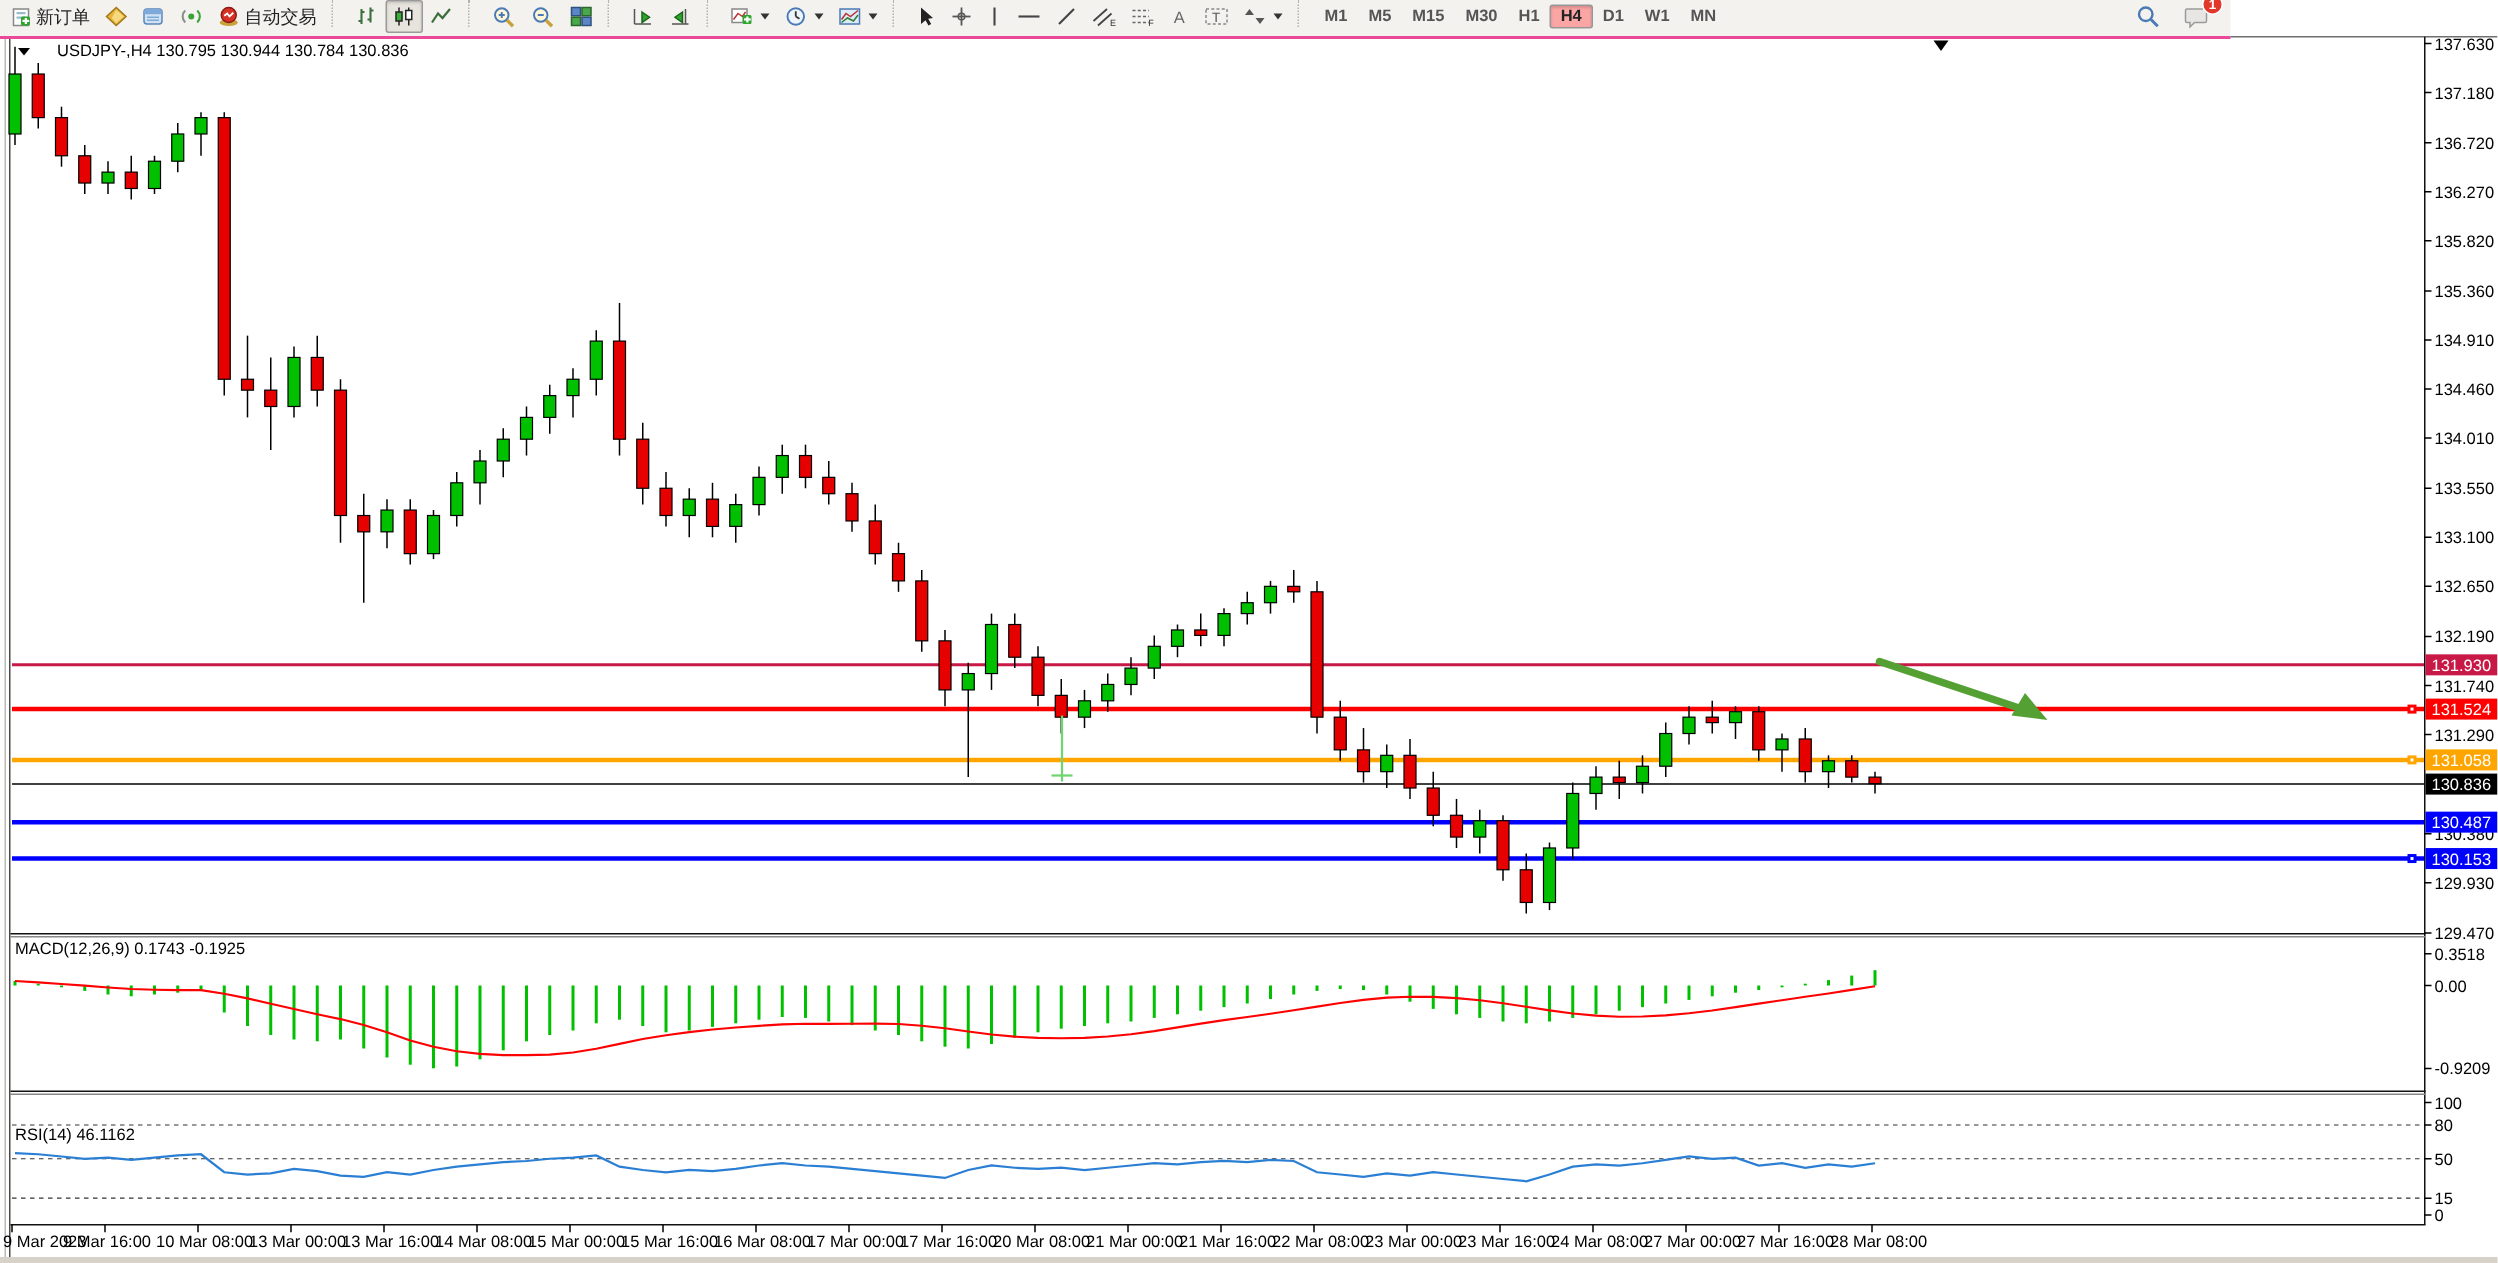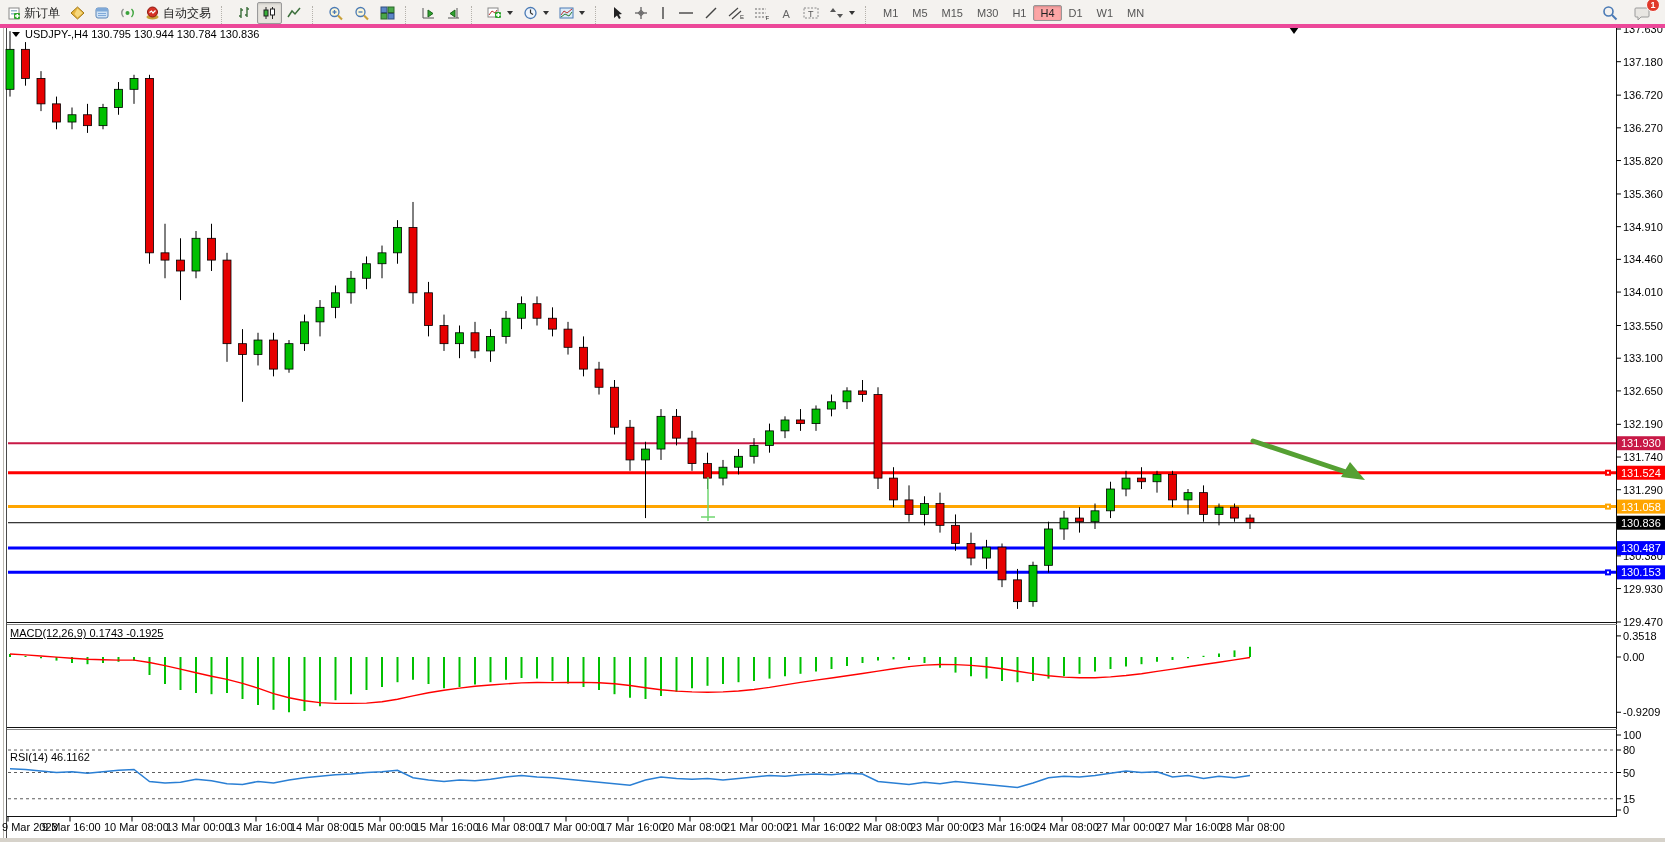--- a/index.html
+++ b/index.html
@@ -1,38 +1,38 @@
 <!DOCTYPE html>
 <html><head>
 <meta charset="utf-8">
 <style>
   html,body{margin:0;padding:0;background:#fff;width:1665px;height:842px;overflow:hidden;
     font-family:"Liberation Sans",sans-serif;-webkit-font-smoothing:antialiased;}
   
-  .toolbar{position:absolute;left:0;top:0;width:1665px;height:24px;background:#f4f2ef;
-    border-bottom:4px solid #ec4899;display:flex;align-items:flex-end;z-index:5;font-size:12px;color:#222;}
+  .toolbar{position:absolute;left:0;top:0;width:1487px;height:24px;background:#f4f2ef;
+    border-bottom:2px solid #ec4899;display:flex;align-items:flex-start;z-index:5;font-size:12px;color:#222;}
   .tb-group{display:flex;align-items:center;height:22px;padding:0 3px;}
   .tb-sep{width:5px;height:18px;border-left:1px dotted #b5b2ac;margin:0 2px;}
   .tb-btn{display:flex;align-items:center;gap:3px;height:20px;padding:0 4px;border:1px solid transparent;
     border-radius:2px;cursor:default;}
   .tb-btn.active{border:1px solid #9a9a9a;background:#e7e4de;box-shadow:inset 0 1px 2px rgba(0,0,0,.15);}
   .tb-btn svg{display:block;}
   .caret{width:0;height:0;border-left:3px solid transparent;border-right:3px solid transparent;
     border-top:4px solid #333;margin-left:2px;}
-  .tf-btn{font-size:11px;font-weight:normal;color:#555;padding:1px 6px;border:1px solid transparent;border-radius:2px;}
+  .tf-btn{font-size:11px;font-weight:bold;color:#555;padding:1px 6px;border:1px solid transparent;border-radius:2px;}
   .tf-btn.active{border:1px solid #979797;background:#fca5a5;box-shadow:inset 0 1px 2px rgba(0,0,0,.18);color:#222;}
   .tb-right{margin-left:auto;display:flex;align-items:center;gap:6px;padding-right:10px;}
   .badge{position:absolute;top:-5px;right:-6px;background:#e0392b;color:#fff;font-size:9px;font-weight:bold;
     border-radius:50%;width:12px;height:12px;line-height:12px;text-align:center;border:1px solid #fff;}
   .bubble-wrap{position:relative;}
   
   .overlay{position:absolute;z-index:3;font-size:11px;color:#000;white-space:nowrap;}
-  #chart-title{left:12px;top:28px;display:flex;align-items:center;gap:5px;}
+  #chart-title{left:12px;top:28px;display:flex;align-items:center;gap:18px;}
   #chart-title .dd{width:0;height:0;border-left:4px solid transparent;border-right:4px solid transparent;border-top:5px solid #000;}
-  #macd-label{left:10px;top:627px;text-decoration:underline;}
+  #macd-label{left:10px;top:627px;}
   #rsi-label{left:10px;top:731px;margin-top:20px;}
   #plot{position:absolute;left:0;top:0;z-index:1;}
   .bottom-strip{position:absolute;left:0;top:838px;width:1665px;height:4px;background:#d6d2ca;z-index:2;}
 </style>
 </head>
 <body>
 
 <div class="toolbar">
   <div class="tb-group">
     <div class="tb-btn">

